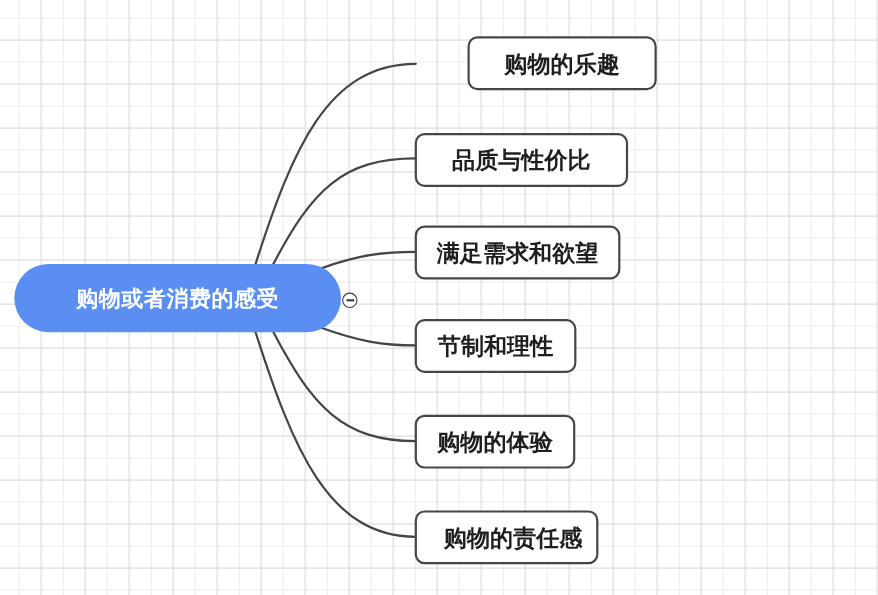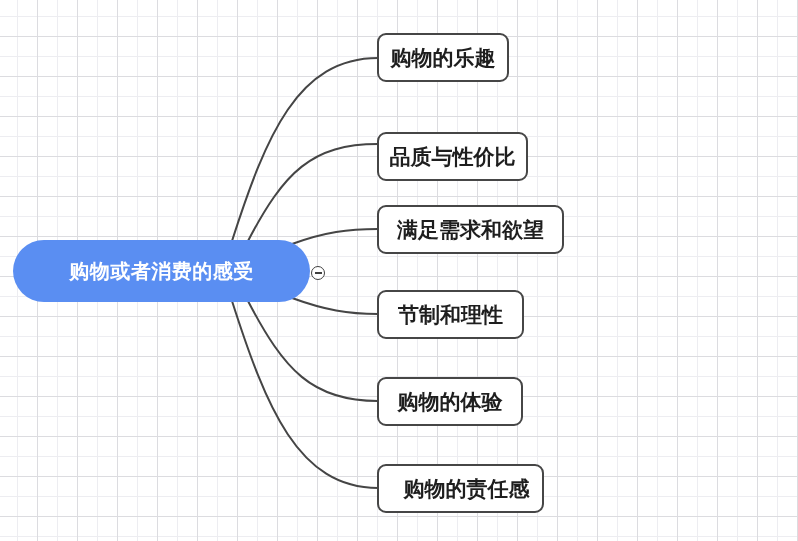--- a/index.html
+++ b/index.html
@@ -77,22 +77,22 @@
     border: 2px solid #464646;
     border-radius: 9px;
     display: flex;
     align-items: center;
     justify-content: center;
     font-size: 21px;
     font-weight: bold;
     color: #1e1e1e;
     cursor: pointer;
   }
-  .t0 { top: 33px;  width: 132px; }
-  .t1 { top: 132px; width: 151px; }
+  .t0 { top: 33px;  width: 172px; margin-left: 48px; }
+  .t1 { top: 121px; width: 194px; }
   .t2 { top: 205px; width: 187px; font-family: Liberation Serif, serif; }
   .t3 { top: 290px; width: 147px; }
   .t4 { top: 377px; width: 146px; }
   .t5 { top: 464px; width: 167px; padding-left: 12px; }
 </style>
 </head>
 <body>
 
 <div class="canvas">
 

